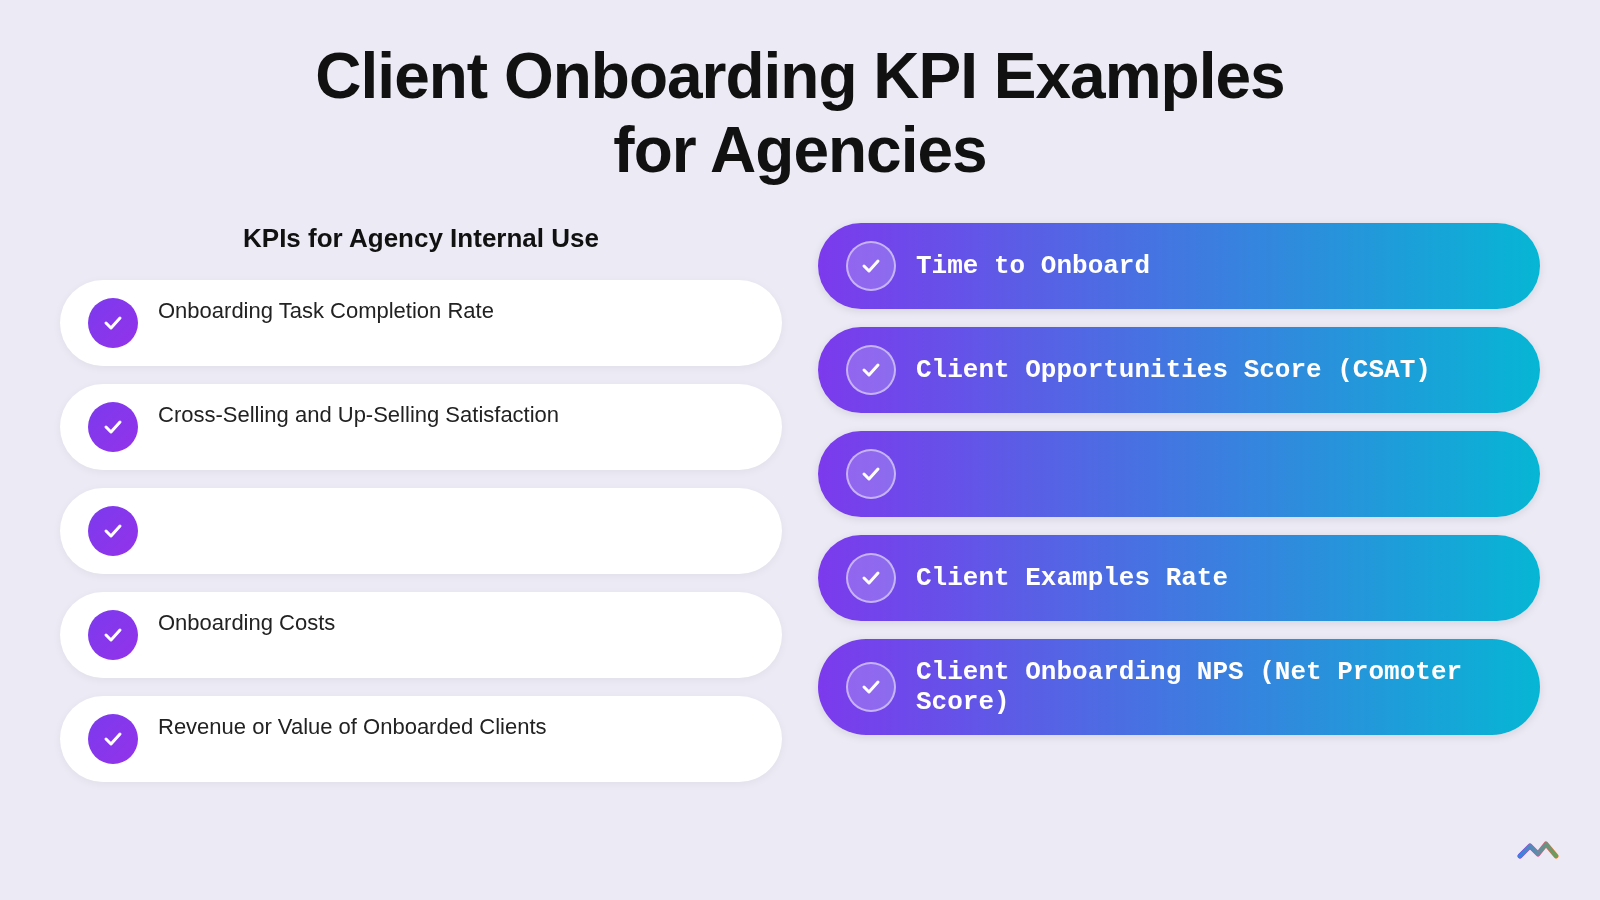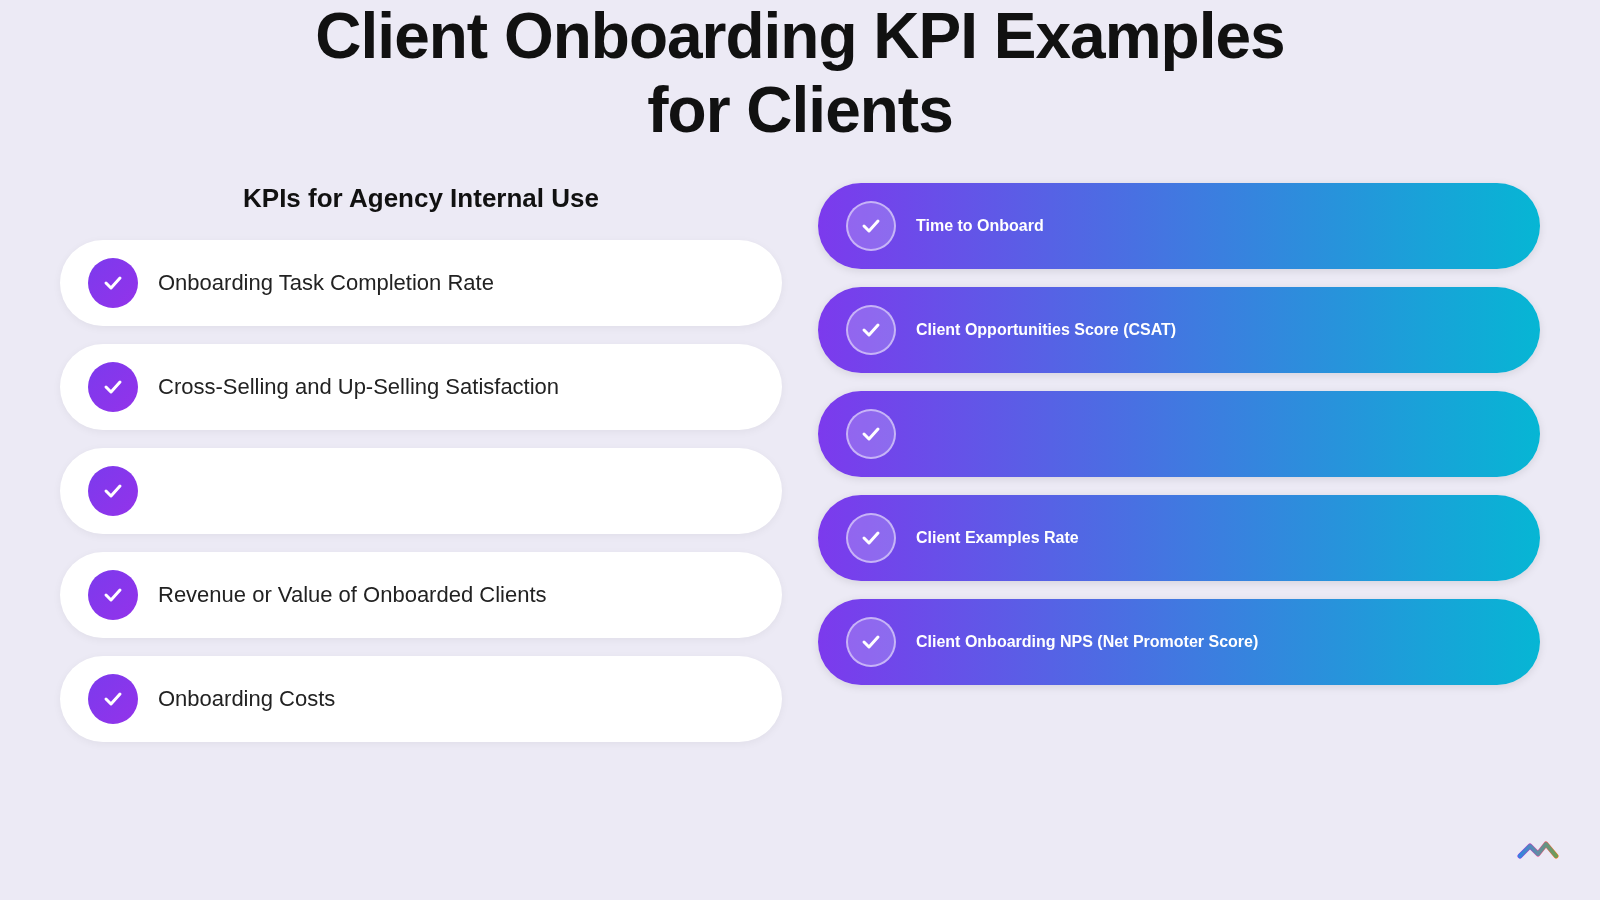--- a/index.html
+++ b/index.html
@@ -14,20 +14,21 @@
       align-items: center;
       justify-content: flex-start;
       overflow: hidden;
     }
 
     .page-title {
       text-align: center;
       font-size: 64px;
       font-weight: 900;
       color: #111;
+      margin-top: 40px;
       line-height: 1.15;
       letter-spacing: -1px;
     }
 
     .columns-wrapper {
       display: flex;
       flex-direction: row;
       width: 1480px;
       margin-top: 36px;
       gap: 36px;
@@ -46,21 +47,20 @@
       font-size: 26px;
       font-weight: 800;
       color: #111;
       text-align: center;
       margin-bottom: 8px;
     }
 
     
     .left-item {
       display: flex;
-      align-items: center;
       background: #fff;
       border-radius: 50px;
       width: 100%;
       padding: 18px 28px;
       gap: 20px;
       box-shadow: 0 2px 8px rgba(0,0,0,0.05);
     }
 
     .left-check-circle {
       width: 50px;
@@ -107,43 +107,44 @@
       flex-shrink: 0;
       border: 2px solid rgba(255,255,255,0.5);
     }
 
     .right-check-circle svg {
       width: 24px;
       height: 24px;
     }
 
     .right-item-text {
-      font-size: 16px;
+      font-size: 26px;
       font-weight: 600;
       color: #fff;
+      font-family: Liberation Mono, monospace;
     }
 
     
     .logo-wrapper {
       position: absolute;
       bottom: 24px;
       right: 36px;
     }
 
     .clickup-logo {
       width: 52px;
       height: 52px;
     }
   </style>
 </head>
 <body>
 
 <h1 class="page-title">
   <span>Client Onboarding KPI Examples</span><br>
-  <span>for Clients</span>
+  <span>for Agencies</span>
 </h1>
 
 <div class="columns-wrapper">
 
   <div class="column">
     <div class="column-title">KPIs for Agency Internal Use</div>
 
     <div class="left-item">
       <div class="left-check-circle">
         <svg viewBox="0 0 24 24" fill="none" xmlns="http://www.w3.org/2000/svg">
@@ -169,30 +170,30 @@
         </svg>
       </div>
     </div>
 
     <div class="left-item">
       <div class="left-check-circle">
         <svg viewBox="0 0 24 24" fill="none" xmlns="http://www.w3.org/2000/svg">
           <path d="M5 12l5 5L19 7" stroke="white" stroke-width="3" stroke-linecap="round" stroke-linejoin="round"></path>
         </svg>
       </div>
+      <span class="left-item-text">Onboarding Costs</span>
+    </div>
+
+    <div class="left-item">
+      <div class="left-check-circle">
+        <svg viewBox="0 0 24 24" fill="none" xmlns="http://www.w3.org/2000/svg">
+          <path d="M5 12l5 5L19 7" stroke="white" stroke-width="3" stroke-linecap="round" stroke-linejoin="round"></path>
+        </svg>
+      </div>
       <span class="left-item-text">Revenue or Value of Onboarded Clients</span>
-    </div>
-
-    <div class="left-item">
-      <div class="left-check-circle">
-        <svg viewBox="0 0 24 24" fill="none" xmlns="http://www.w3.org/2000/svg">
-          <path d="M5 12l5 5L19 7" stroke="white" stroke-width="3" stroke-linecap="round" stroke-linejoin="round"></path>
-        </svg>
-      </div>
-      <span class="left-item-text">Onboarding Costs</span>
     </div>
   </div>
 
   <div class="column">
 
     <div class="right-item">
       <div class="right-check-circle">
         <svg viewBox="0 0 24 24" fill="none" xmlns="http://www.w3.org/2000/svg">
           <path d="M5 12l5 5L19 7" stroke="white" stroke-width="3" stroke-linecap="round" stroke-linejoin="round"></path>
         </svg>

